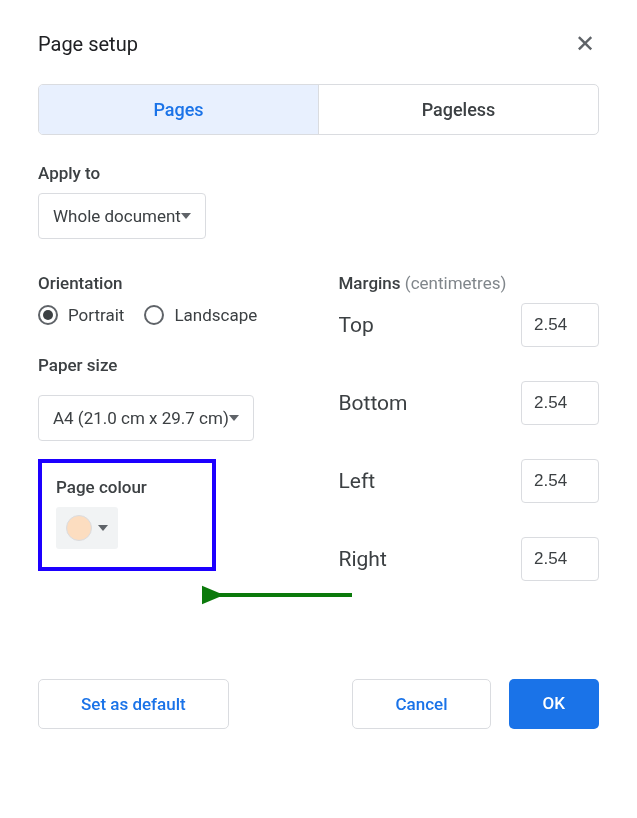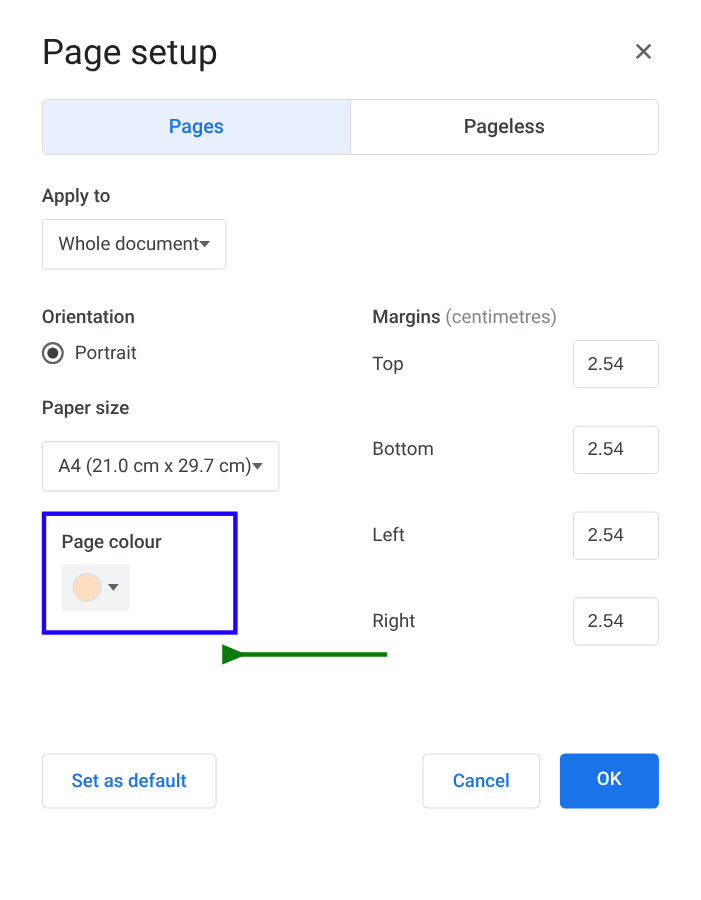--- a/index.html
+++ b/index.html
@@ -14,21 +14,21 @@
       padding: 28px 38px 32px 38px;
       position: relative;
     }
     .header {
       display: flex;
       justify-content: space-between;
       align-items: center;
       margin-bottom: 24px;
     }
     .title {
-      font-size: 32px;
+      font-size: 20px;
       font-weight: 400;
       color: #202124;
     }
     .close-btn {
       font-size: 24px;
       color: #5f6368;
       cursor: pointer;
       padding: 4px;
       line-height: 1;
     }
@@ -117,21 +117,21 @@
       border-radius: 50%;
     }
     .margin-row {
       display: flex;
       align-items: center;
       justify-content: space-between;
       margin-bottom: 34px;
     }
     .margin-row:first-of-type { margin-top: 12px; }
     .margin-label {
-      font-size: 17px;
+      font-size: 21px;
       color: #3c4043;
     }
     .margin-input {
       border: 1px solid #dadce0;
       border-radius: 4px;
       width: 78px;
       padding: 11px 12px;
       font-size: 17px;
       color: #3c4043;
       text-align: left;
@@ -159,21 +159,21 @@
       background: #fcddc0;
       border: 1px solid #dadce0;
     }
     .footer {
       display: flex;
       justify-content: space-between;
       margin-top: 64px;
       align-items: center;
     }
     .btn {
-      padding: 14px 26px;
+      padding: 14px 42px;
       border-radius: 5px;
       font-size: 17px;
       font-weight: 500;
       cursor: pointer;
       border: 1px solid #dadce0;
       background: #fff;
       color: #1a73e8;
     }
     .btn.primary {
       background: #1a73e8;
@@ -213,20 +213,24 @@
   </div>
 
   <div class="columns">
     <div class="left-col">
       <div class="section-label">Orientation</div>
       <div class="radios">
         <div class="radio selected">
           <span class="radio-circle"></span>
           <span>Portrait</span>
         </div>
+        <div class="radio">
+          <span class="radio-circle"></span>
+          <span>Landscape</span>
+        </div>
       </div>
 
       <div class="section-label">Paper size</div>
       <div class="dropdown" style="margin-top:10px">
         <span>A4 (21.0 cm x 29.7 cm)</span>
         <span class="caret"></span>
       </div>
 
       <div class="color-section">
         <div class="section-label" style="margin-bottom:0">Page colour</div>

